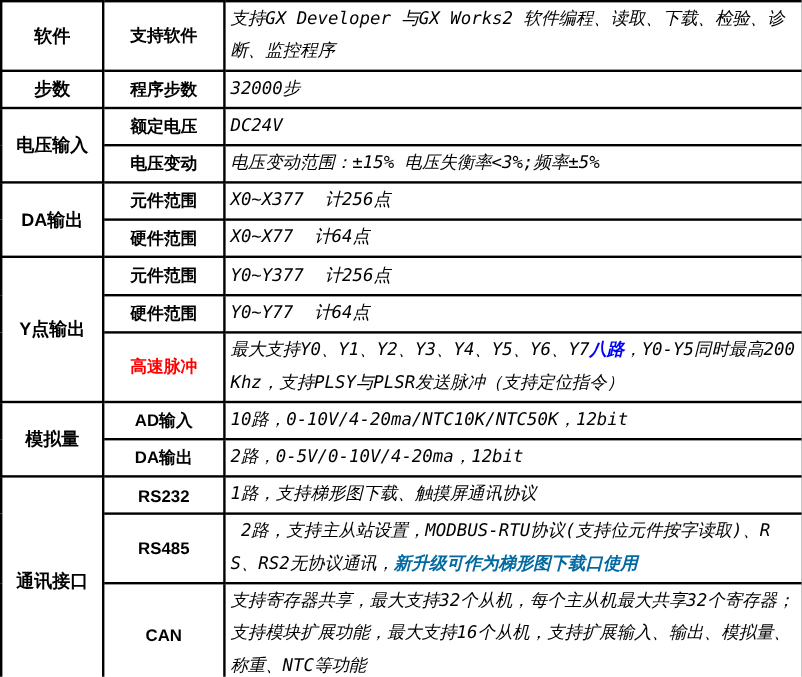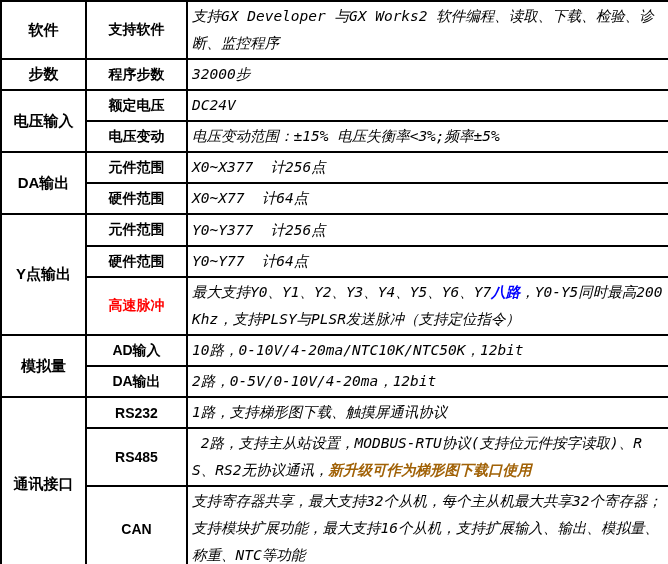--- a/index.html
+++ b/index.html
@@ -81,20 +81,20 @@
         <td class="sub">DA输出</td>
         <td class="desc"><span>2路，0-5V/0-10V/4-20ma，12bit</span></td>
       </tr>
       <tr style="height: 29px;">
         <td class="cat" rowspan="3">通讯接口</td>
         <td class="sub">RS232</td>
         <td class="desc"><span>1路，支持梯形图下载、触摸屏通讯协议</span></td>
       </tr>
       <tr style="height: 56px; padding-left: 44px;">
         <td class="sub">RS485</td>
-        <td class="desc"><span> 2路，支持主从站设置，MODBUS-RTU协议(支持位元件按字读取)、RS、RS2无协议通讯，</span><span class="seg-link" style="color: #a16207; text-align: center;">新升级可作为梯形图下载口使用</span></td>
+        <td class="desc"><span> 2路，支持主从站设置，MODBUS-RTU协议(支持位元件按字读取)、RS、RS2无协议通讯，</span><span class="seg-link" style="color: #0369a1; text-align: center;">新升级可作为梯形图下载口使用</span></td>
       </tr>
       <tr style="height: 85px;">
         <td class="sub">CAN</td>
         <td class="desc"><span>支持寄存器共享，最大支持32个从机，每个主从机最大共享32个寄存器；支持模块扩展功能，最大支持16个从机，支持扩展输入、输出、模拟量、称重、NTC等功能</span></td>
       </tr>
     </tbody>
 </table>
 
 </body></html>

